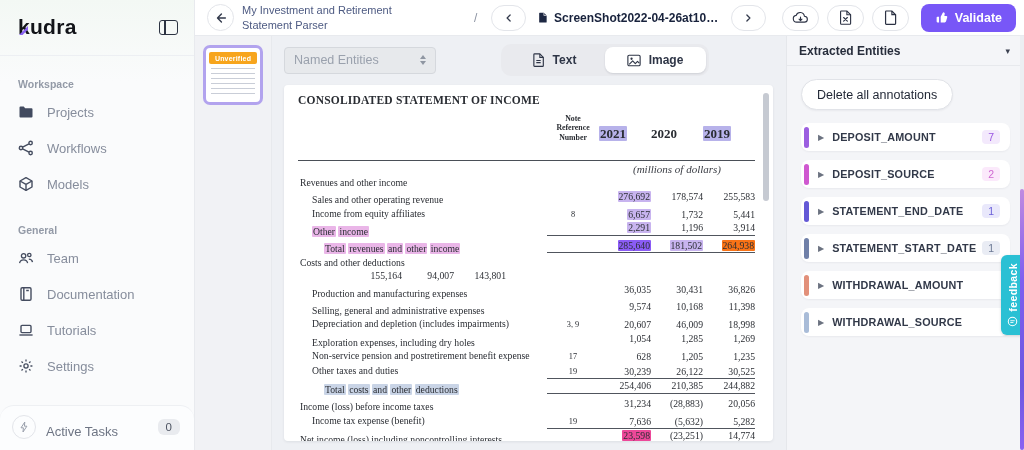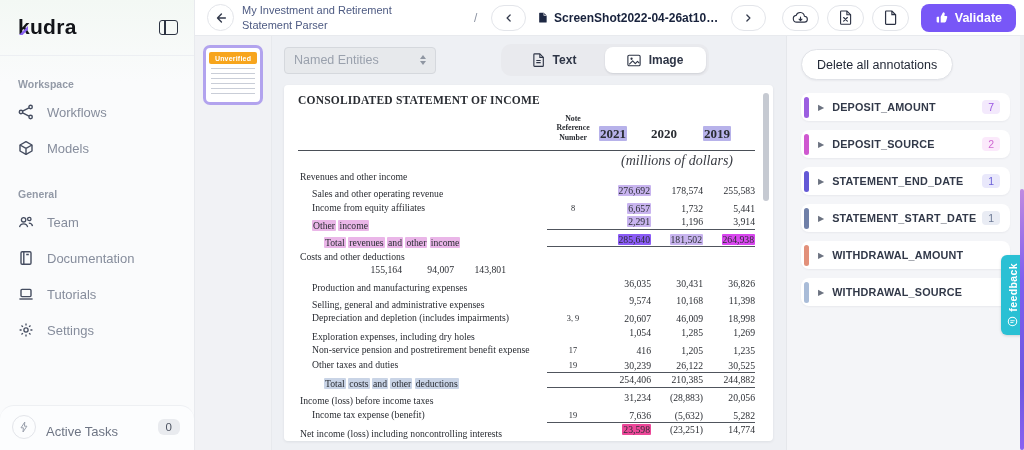--- a/index.html
+++ b/index.html
@@ -51,25 +51,25 @@
   .sel-arrows i.up { border-bottom:4px solid #8f96a2; }
   .sel-arrows i.dn { border-top:4px solid #8f96a2; }
   .toggle-wrap { flex:1; display:flex; justify-content:center; }
   .toggle { background:#e9eaee; border-radius:10px; padding:3px; display:flex; width:208px; }
   .toggle .opt { flex:1; height:26px; display:flex; align-items:center; justify-content:center; gap:8px; font-size:12px; font-weight:600; color:#2e3546; border-radius:8px; cursor:pointer; }
   .toggle .opt.active { background:#fff; box-shadow:0 1px 2px rgba(16,24,40,.12); }
 
   .page { flex:1; background:#fff; border-radius:4px; box-shadow:0 1px 3px rgba(16,24,40,.08); position:relative; padding:9px 18px 6px 14px; font-family:"Liberation Serif",serif; color:#2a2d33; overflow:hidden; }
   .page-scroll { position:absolute; right:4px; top:8px; width:6px; height:108px; background:#c6cad2; border-radius:3px; cursor:pointer; }
   .doc-title { font-size:11.5px; font-weight:700; letter-spacing:.2px; }
-  .t-head { display:flex; align-items:flex-end; margin-top:8px; padding-bottom:8px; border-bottom:1px solid #4a4f57; }
+  .t-head { display:flex; align-items:flex-end; margin-top:8px; padding-bottom:18px; border-bottom:1px solid #4a4f57; }
   .t-head .hlabel { flex:1; }
   .note-h { width:52px; text-align:center; font-size:7.8px; font-weight:700; line-height:1.2; white-space:pre-line; }
   .year { width:52px; text-align:left; font-size:13px; font-weight:700; }
-  .subhead-row { display:flex; font-size:14px;gap:29px; }
+  .subhead-row { display:flex; font-size:11px;gap:29px; }
   .subhead-row .hlabel { flex:1; }
   .subhead { width:156px; text-align:center; font-style:italic; padding:2px 0 1px; color:#3a3d44; }
   .trow { display:flex; align-items:baseline; font-size:9.7px; line-height:13.6px; white-space:nowrap; }
   .trow .rlabel { flex:1; overflow:hidden; }
   .rnums { display:flex; flex:none; }
   .rnums .note { width:52px; text-align:center; font-size:8.3px; }
   .rnums .val { width:52px; text-align:right; }
   .rule .rnums { border-bottom:1px solid #50555d; }
   .hl { padding:0 1px; border-radius:1px; }
 
@@ -97,20 +97,28 @@
 <div class="app">
 
   <aside class="sidebar">
     <div class="logo-row">
       <div class="logo">kudra</div>
       <div class="collapse-btn"></div>
     </div>
     <div class="sb-divider"></div>
     <nav id="sidebar-sections">
         <div class="section-label">Workspace</div>
+        <div class="nav-item">
+          <span style="display: flex;">
+            <svg width="16" height="16" viewBox="0 0 16 16">
+              <path d="M1.5 3.5A1 1 0 0 1 2.5 2.5h3.2l1.5 1.8h6.3a1 1 0 0 1 1 1v7.2a1 1 0 0 1-1 1h-11a1 1 0 0 1-1-1z" fill="#414a5f"></path>
+            </svg>
+          </span>
+          <span>Projects</span>
+        </div>
         <div class="nav-item">
           <span style="display: flex;">
             <svg width="16" height="16" viewBox="0 0 16 16" fill="none" stroke="#454d60" stroke-width="1.4">
               <circle cx="3" cy="8" r="1.7"></circle>
               <circle cx="12.6" cy="3" r="1.7"></circle>
               <circle cx="12.6" cy="13" r="1.7"></circle>
               <path d="M4.6 7.2l6.4-3.4M4.6 8.8l6.4 3.4"></path>
             </svg>
           </span>
           <span>Workflows</span>
@@ -331,21 +339,21 @@
                   <span class="val">1,196</span>
                   <span class="val">3,914</span>
                 </span>
               </div>
               <div class="trow rule">
                 <span class="rlabel" style="padding-left: 26px;"><span class="hl" style="background: rgb(234, 182, 232);">Total</span><span> </span><span class="hl" style="background: rgb(234, 182, 232);">revenues</span><span> </span><span class="hl" style="background: rgb(234, 182, 232);">and</span><span> </span><span class="hl" style="background: rgb(234, 182, 232);">other</span><span> </span><span class="hl" style="background: rgb(234, 182, 232);">income</span></span>
                 <span class="rnums">
                   <span class="note"></span>
                   <span class="val"><span class="hl" style="background: #8b5cf6;">285,640</span></span>
                   <span class="val"><span class="hl" style="background: rgb(200, 180, 239);">181,502</span></span>
-                  <span class="val"><span class="hl" style="background: #d946ef;">264,938</span></span>
+                  <span class="val"><span class="hl" style="background: #f97316;">264,938</span></span>
                 </span>
               </div>
               <div class="trow">
                 <span class="rlabel" style="padding-left: 2px;"><span>Costs and other deductions</span></span>
                 <span class="rnums">
                   <span class="note"></span>
                   <span class="val"></span>
                   <span class="val"></span>
                   <span class="val"></span>
                 </span>
@@ -391,21 +399,21 @@
                   <span class="note"></span>
                   <span class="val">1,054</span>
                   <span class="val">1,285</span>
                   <span class="val">1,269</span>
                 </span>
               </div>
               <div class="trow">
                 <span class="rlabel" style="padding-left: 14px;"><span>Non-service pension and postretirement benefit expense</span></span>
                 <span class="rnums">
                   <span class="note">17</span>
-                  <span class="val">416</span>
+                  <span class="val">628</span>
                   <span class="val">1,205</span>
                   <span class="val">1,235</span>
                 </span>
               </div>
               <div class="trow rule">
                 <span class="rlabel" style="padding-left: 14px;"><span>Other taxes and duties</span></span>
                 <span class="rnums">
                   <span class="note">19</span>
                   <span class="val">30,239</span>
                   <span class="val">26,122</span>
@@ -447,20 +455,24 @@
                   <span class="val">(23,251)</span>
                   <span class="val">14,774</span>
                 </span>
               </div>
             </div>
           <div class="page-scroll"></div>
         </div>
       </div>
 
       <aside class="panel">
+        <div class="panel-hdr">
+          <span class="panel-title">Extracted Entities</span>
+          <span class="panel-caret">▾</span>
+        </div>
         <div class="panel-body">
           <button class="delete-btn">Delete all annotations</button>
           <div id="entity-list">
               <div class="ent-card">
                 <span class="ent-bar" style="background: rgb(156, 95, 224);"></span>
                 <span class="ent-caret">▶</span>
                 <span class="ent-label">DEPOSIT_AMOUNT</span>
                 <span class="ent-badge" style="background: rgb(243, 233, 252); color: rgb(154, 85, 226);">7</span>
               </div>
               <div class="ent-card">

